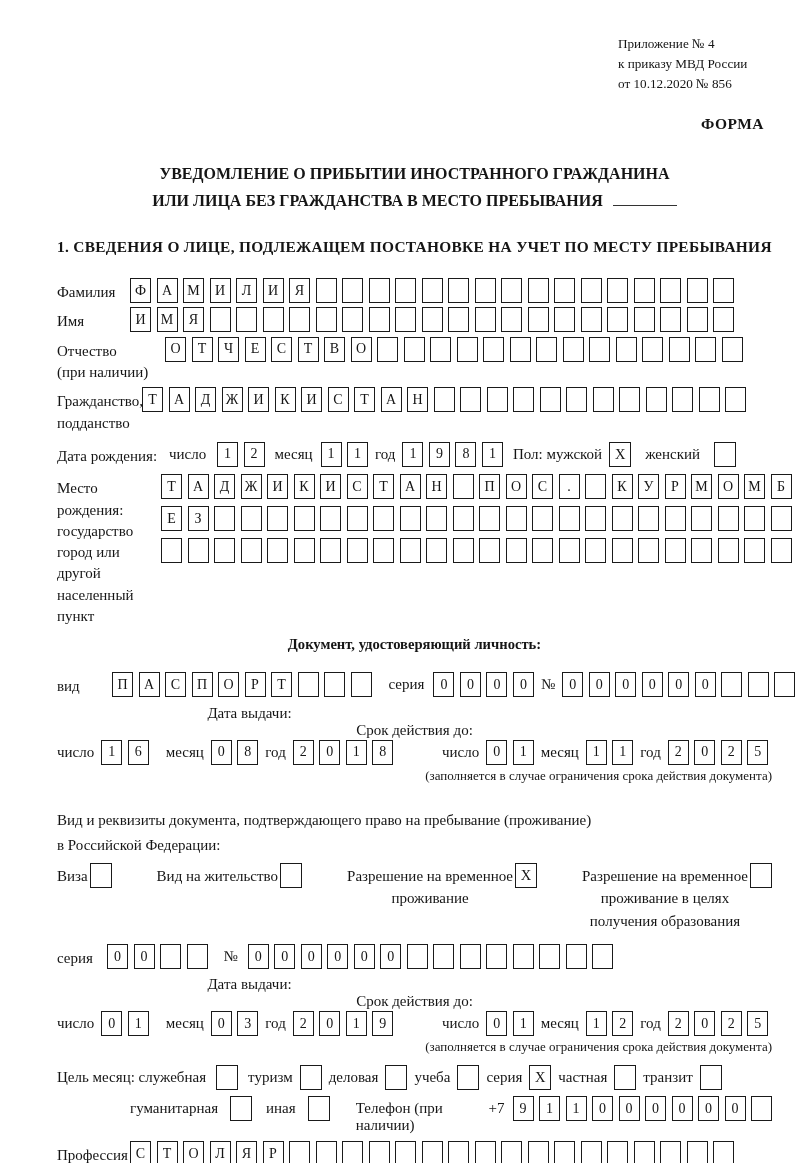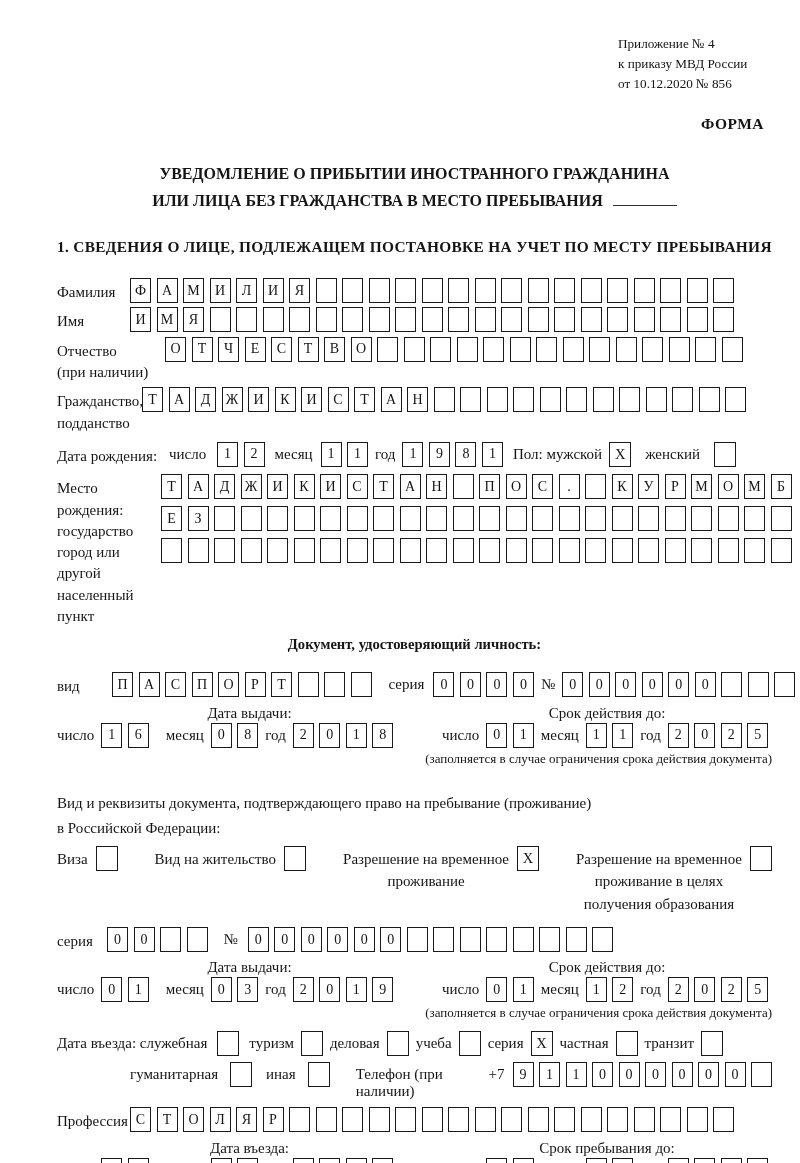--- a/index.html
+++ b/index.html
@@ -23,31 +23,31 @@
   .cells{display:flex;gap:5.5px;flex:none;}
   .cell{box-sizing:border-box;width:21px;height:25px;border:1.5px solid #1a1a1a;flex:none;
         display:flex;align-items:center;justify-content:center;font-size:14px;}
   .bx{box-sizing:border-box;width:22px;height:25px;border:1.5px solid #1a1a1a;flex:none;
       display:inline-flex;align-items:center;justify-content:center;font-size:14.5px;vertical-align:middle;}
   .stack>.cells{margin-top:7px;} .stack>.cells:first-child{margin-top:0;}
   .inword{padding-top:4px;flex:none;}
   .doc-head{text-align:center;font-weight:bold;font-size:14.6px;margin-top:9px;}
 
   
-  .dlabels{display:flex;margin-top:7px;}
+  .dlabels{display:flex;margin-top:7px;flex-direction:column;}
   .dlabels .dl-left{width:385px;text-align:center;}
   .dlabels .dl-right{flex:1;text-align:center;}
   .dpair{display:flex;margin-top:1px;}
   .dleft{width:385px;display:flex;gap:7px;}
   .dright{display:flex;gap:7px;}
   .note{text-align:right;font-size:13px;margin-top:3px;}
 
   .plain{margin-top:24px;line-height:1.7;}
   .opt-row{display:flex;justify-content:space-between;margin-top:4px;}
-  .opt{display:flex;gap:8px;align-items:flex-start;}
+  .opt{display:flex;gap:2px;align-items:flex-start;}
   .opt .multiline{white-space:pre-line;text-align:center;line-height:1.5;padding-top:2px;}
 
   .purpose-row{display:flex;align-items:flex-start;margin-top:10px;}
   .purpose-row .txt{padding-top:4px;}
   .ml{margin-left:10px;} .ml2{margin-left:7px;}
 </style>
 </head>
 <body>
 
 <div class="page">
@@ -476,21 +476,21 @@
           <span class="cell">2</span>
           <span class="cell">0</span>
           <span class="cell">2</span>
           <span class="cell">5</span>
         </span>
     </div>
   </div>
   <div class="note">(заполняется в случае ограничения срока действия документа)</div>
 
   <div class="purpose-row">
-    <span class="txt">Дата въезда: служебная</span>
+    <span class="txt">Цель месяц: служебная</span>
     <span class="bx ml"></span>
     <span class="txt ml">туризм</span>
     <span class="bx ml2"></span>
     <span class="txt ml2">деловая</span>
     <span class="bx ml2"></span>
     <span class="txt ml2">учеба</span>
     <span class="bx ml2"></span>
     <span class="txt ml2">серия</span>
     <span class="bx ml2">X</span>
     <span class="txt ml2">частная</span>

